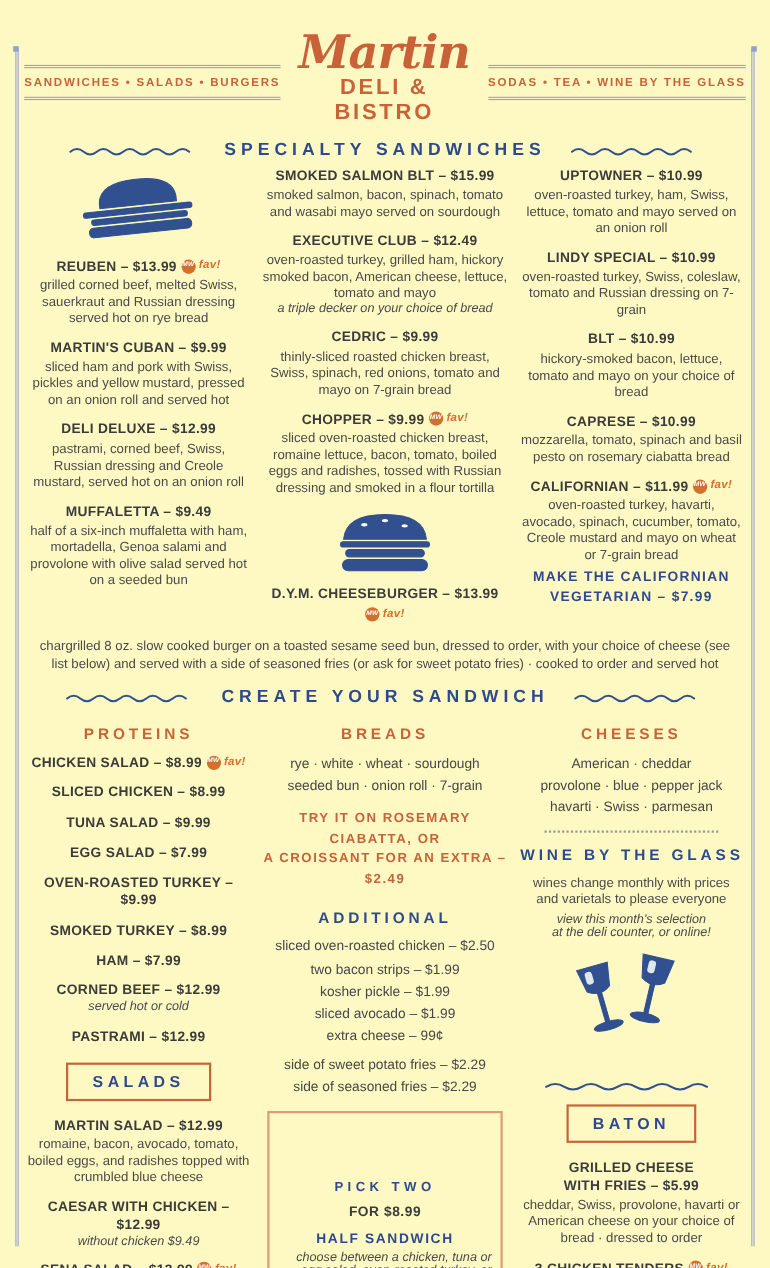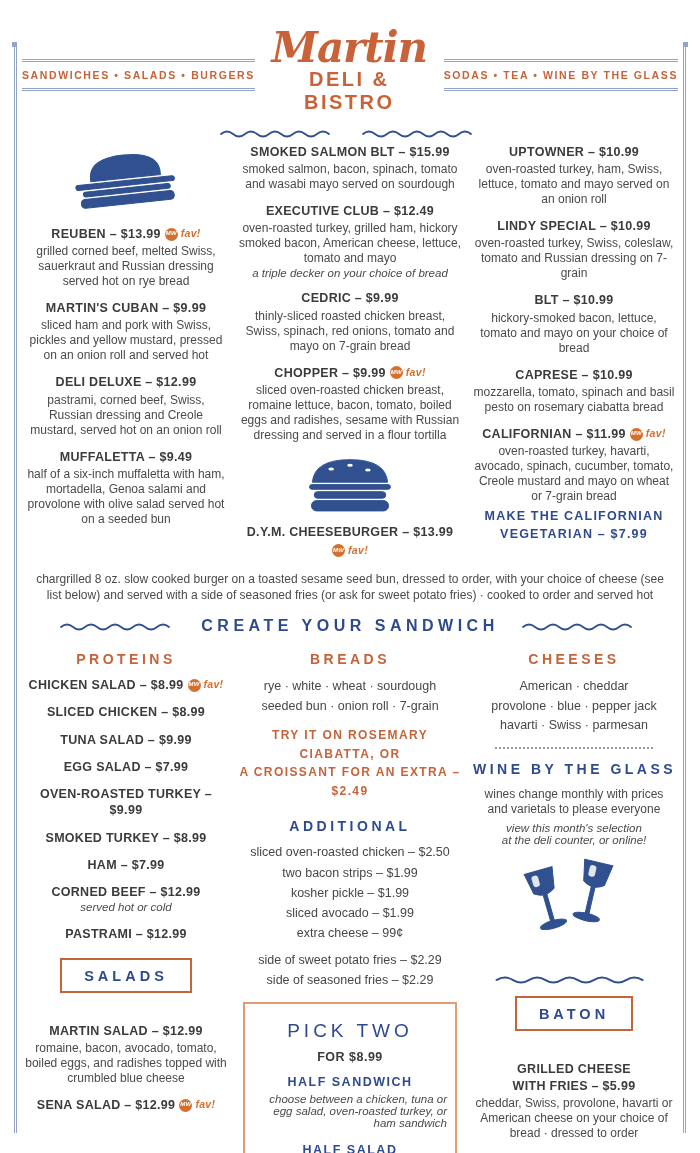--- a/index.html
+++ b/index.html
@@ -1,17 +1,17 @@
 <!DOCTYPE html>
 <html><head>
 <meta charset="utf-8">
 <style>
   html,body{margin:0;padding:0;background:#e9e9e9;}
   .page{
-    width:700px;height:1153px;margin:0 auto;background:#ffffff;position:relative;
+    width:700px;height:1153px;margin:0 auto;background:#fef9c3;position:relative;
     font-family:"Liberation Sans",sans-serif;color:#474747;overflow:hidden;box-sizing:border-box;
   }
   
   .frame-line{position:absolute;top:44px;bottom:20px;width:0;border-left:3px double #93a3c8;}
   .frame-line.left{left:14px}
   .frame-line.right{right:14px}
   .corner-sq{position:absolute;width:5px;height:5px;background:#93a3c8;top:42px;}
   .corner-sq.left{left:12px}
   .corner-sq.right{right:12px}
 
@@ -50,25 +50,25 @@
 
   .colhead{font-weight:800;letter-spacing:3.5px;font-size:14px;margin:10px 0 10px 0;white-space:nowrap;}
   .colhead.orange{color:#c5633a}
   .colhead.blue{color:#2e4a8f}
 
   .plain-list .item-title{font-weight:normal;font-size:12.5px;letter-spacing:0;color:#474747;}
   .plain-list .menu-item{margin-bottom:4px;}
   .lines-list .line{font-size:12.5px;color:#474747;line-height:1.55;}
   .promo-orange{color:#c5633a;font-weight:800;letter-spacing:1.4px;font-size:12px;text-align:center;margin:10px 0;white-space:pre-line;line-height:1.55;}
 
-  .boxhead-wrap{text-align:center;margin:16px 0 30px 0;}
+  .boxhead-wrap{text-align:center;margin:16px 0 14px 0;}
   .boxhead{display:inline-block;border:2px solid #c5633a;color:#2e4a8f;font-weight:800;letter-spacing:4px;font-size:14.5px;padding:8px 22px 7px 22px;}
 
   .pickbox{border:2px solid #dd9b77;margin:14px 6px 0 6px;padding:16px 8px 10px 8px;}
-  .pick-title{color:#2e4a8f;font-weight:400;font-size:19px;letter-spacing:4px;text-align:center;}
+  .pick-title{color:#2e4a8f;font-weight:700;font-size:12px;letter-spacing:4px;text-align:center;margin-top:44px;}
   .pick-sub{font-weight:700;font-size:12.5px;color:#3b3b3b;text-align:center;margin:8px 0 10px 0;letter-spacing:0.5px;}
   .pick-list .item-title{color:#2e4a8f;letter-spacing:1.5px;}
   .pick-list .item-note{margin-top:3px;text-align:right;}
   .pick-list .menu-item{margin-bottom:13px;}
 
   .dotted{border-top:2px dotted #9a9a9a;margin:12px 22px;}
   .wave-center{display:flex;justify-content:center;margin:14px 0 2px 0;}
 
   .kids-list .menu-item{margin-bottom:12px;text-align:center;}
 
@@ -107,20 +107,21 @@
       <div class="rule-double"></div>
       <div class="tagline">SODAS • TEA • WINE BY THE GLASS</div>
       <div class="rule-double"></div>
     </div>
   </div>
 
   <div class="section-head">
     <svg class="wave" width="120" height="10">
         <use href="#wavepath"></use>
       </svg>
+    <div class="section-title">SPECIALTY SANDWICHES</div>
     <svg class="wave" width="120" height="10">
         <use href="#wavepath"></use>
       </svg>
   </div>
 
   <div class="cols3">
     <div class="col">
       <div class="illus">
         <svg width="118" height="68" viewBox="0 0 120 70">
           <g transform="rotate(-6 60 35)">
@@ -184,21 +185,21 @@
             <div class="item-desc">thinly-sliced roasted chicken breast, Swiss, spinach, red onions, tomato and mayo on 7-grain bread</div>
           </div>
           <div class="menu-item">
             <div class="item-title"><span class="t-wrap">
                 <span>CHOPPER – $9.99</span>
                 <span class="fav">
                   <span class="fav-circle">MW</span>
                   <span class="fav-label">fav!</span>
                 </span>
               </span></div>
-            <div class="item-desc">sliced oven-roasted chicken breast, romaine lettuce, bacon, tomato, boiled eggs and radishes, sesame with Russian dressing and served in a flour tortilla</div>
+            <div class="item-desc">sliced oven-roasted chicken breast, romaine lettuce, bacon, tomato, boiled eggs and radishes, tossed with Russian dressing and smoked in a flour tortilla</div>
           </div>
         </div>
       <div class="illus" style="margin:2px 0 6px 0">
         <svg width="104" height="64" viewBox="0 0 110 68">
           <path class="blue-ink" d="M15 30 Q17 6 55 6 Q93 6 95 30 Z"></path>
           <ellipse cx="35" cy="16" rx="3" ry="1.6" fill="#fff"></ellipse>
           <ellipse cx="55" cy="12" rx="3" ry="1.6" fill="#fff"></ellipse>
           <ellipse cx="74" cy="17" rx="3" ry="1.6" fill="#fff"></ellipse>
           <rect class="blue-ink" x="12" y="32.5" width="86" height="5" rx="2.5"></rect>
           <rect class="blue-ink" x="17" y="40" width="76" height="7" rx="3.5"></rect>
@@ -329,20 +330,26 @@
         </div>
       <div class="boxhead-wrap">
         <div class="boxhead">SALADS</div>
       </div>
       <div>
           <div class="menu-item">
             <div class="item-title"><span class="t-wrap">
                 <span>MARTIN SALAD – $12.99</span>
               </span></div>
             <div class="item-desc">romaine, bacon, avocado, tomato, boiled eggs, and radishes topped with crumbled blue cheese</div>
+          </div>
+          <div class="menu-item">
+            <div class="item-title"><span class="t-wrap">
+                <span>CAESAR WITH CHICKEN – $12.99</span>
+              </span></div>
+            <div class="item-note">without chicken $9.49</div>
           </div>
           <div class="menu-item">
             <div class="item-title"><span class="t-wrap">
                 <span>SENA SALAD – $12.99</span>
                 <span class="fav">
                   <span class="fav-circle">MW</span>
                   <span class="fav-label">fav!</span>
                 </span>
               </span></div>
           </div>

